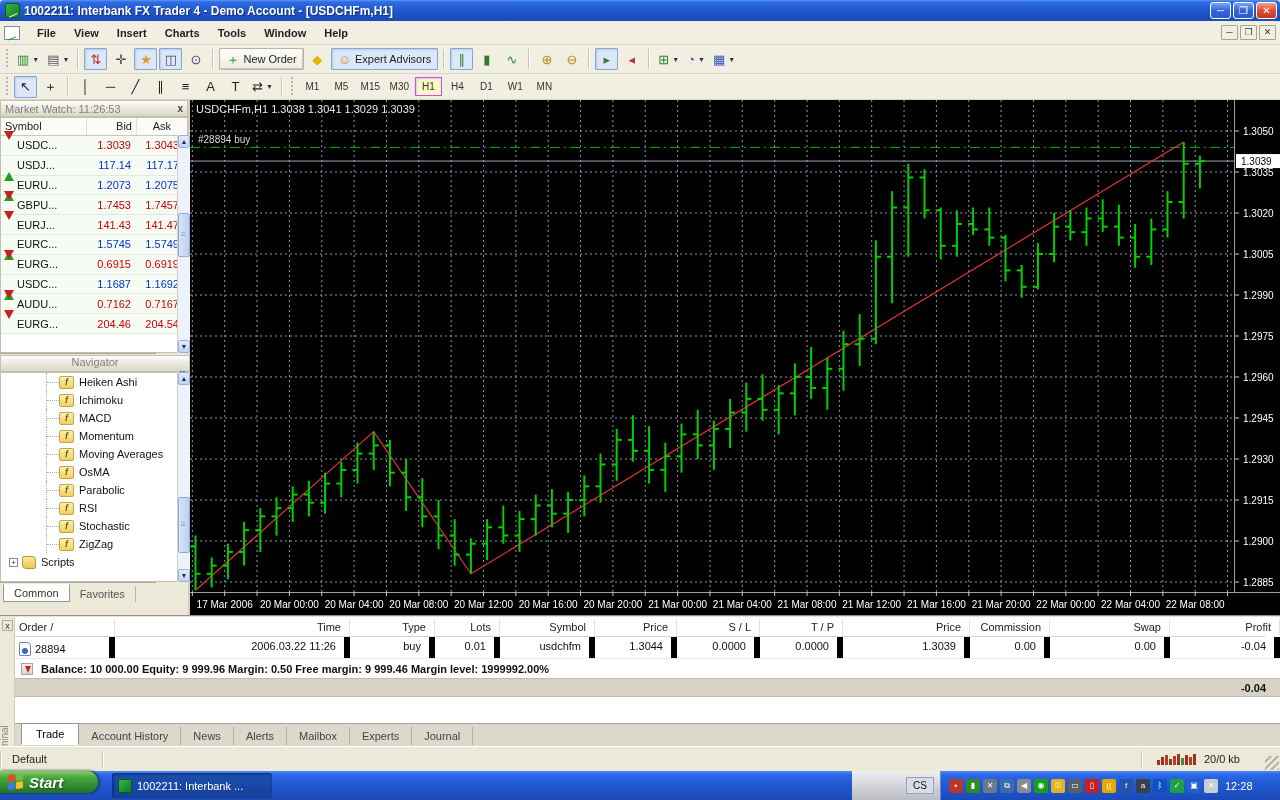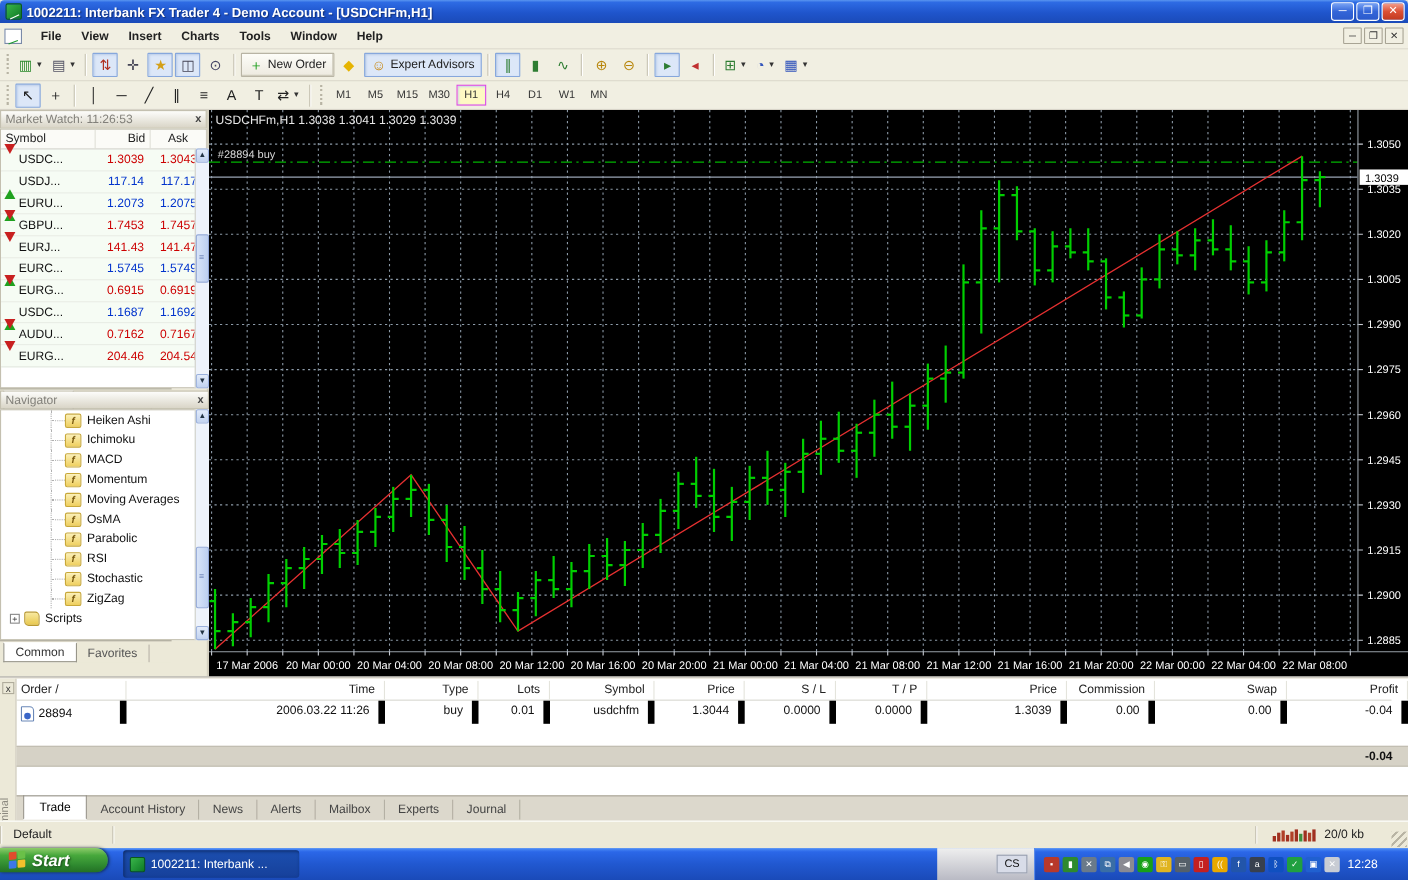--- a/index.html
+++ b/index.html
@@ -429,21 +429,21 @@
       <div class="vscroll" id="mw-scroll" style="left:177px; top:35px; height:218px;">
         <div class="sb-btn" style="top:0;">▲</div>
         <div class="sb-thumb" style="top:78px; height:44px;"></div>
         <div class="sb-btn" style="bottom:0;">▼</div>
       </div>
       <div class="panel-tabs" style="top:253px;">
         <div class="ptab active">Symbols</div>
         <div class="ptab inactive">Tick Chart</div>
       </div>
 
-      <div class="panel-caption" style="position:absolute; top:255px; left:0; width:190px;">
+      <div class="panel-caption" style="position:absolute; top:255px; left:0; width:190px;flex-direction:column;">
         <span>Navigator</span>
         <span class="cap-x">x</span>
       </div>
       <div id="nav-tree">
           <div class="nav-row">
             <span class="tree-dots"></span>
             <span class="tree-dash"></span>
             <span class="f-icon">f</span>
             <span class="nav-label">Heiken Ashi</span>
           </div>
@@ -996,20 +996,24 @@
         <div>0.01</div>
         <div>usdchfm</div>
         <div>1.3044</div>
         <div>0.0000</div>
         <div>0.0000</div>
         <div>1.3039</div>
         <div>0.00</div>
         <div>0.00</div>
         <div>-0.04</div>
       </div>
+    <div id="balance-row">
+      <div class="bal-icon"></div>
+      <span>Balance: 10 000.00  Equity: 9 999.96  Margin: 0.50  Free margin: 9 999.46  Margin level: 1999992.00%</span>
+    </div>
     <div id="summary-row">
       <span id="summary-profit">-0.04</span>
     </div>
     <div id="term-tabs">
         <div class="term-tab active">Trade</div>
         <div class="term-tab inactive">Account History</div>
         <div class="term-tab inactive">News</div>
         <div class="term-tab inactive">Alerts</div>
         <div class="term-tab inactive">Mailbox</div>
         <div class="term-tab inactive">Experts</div>

